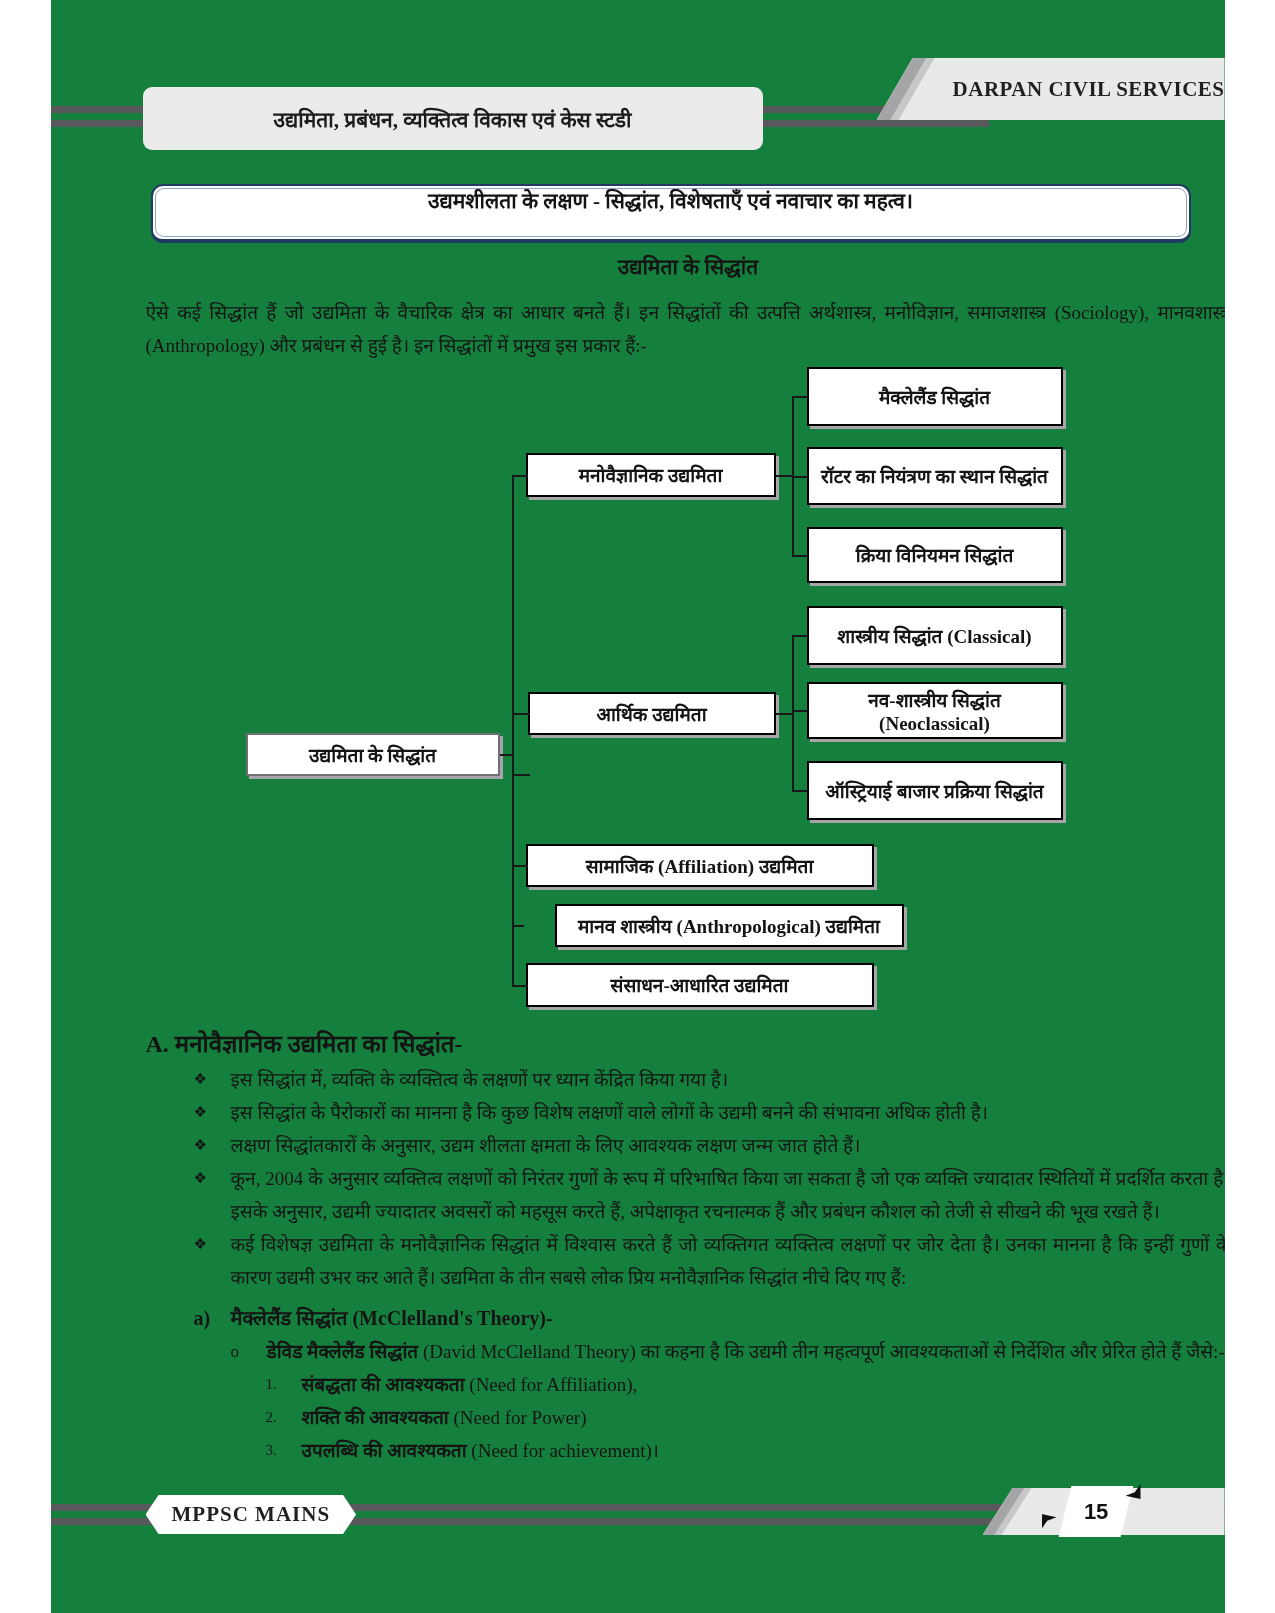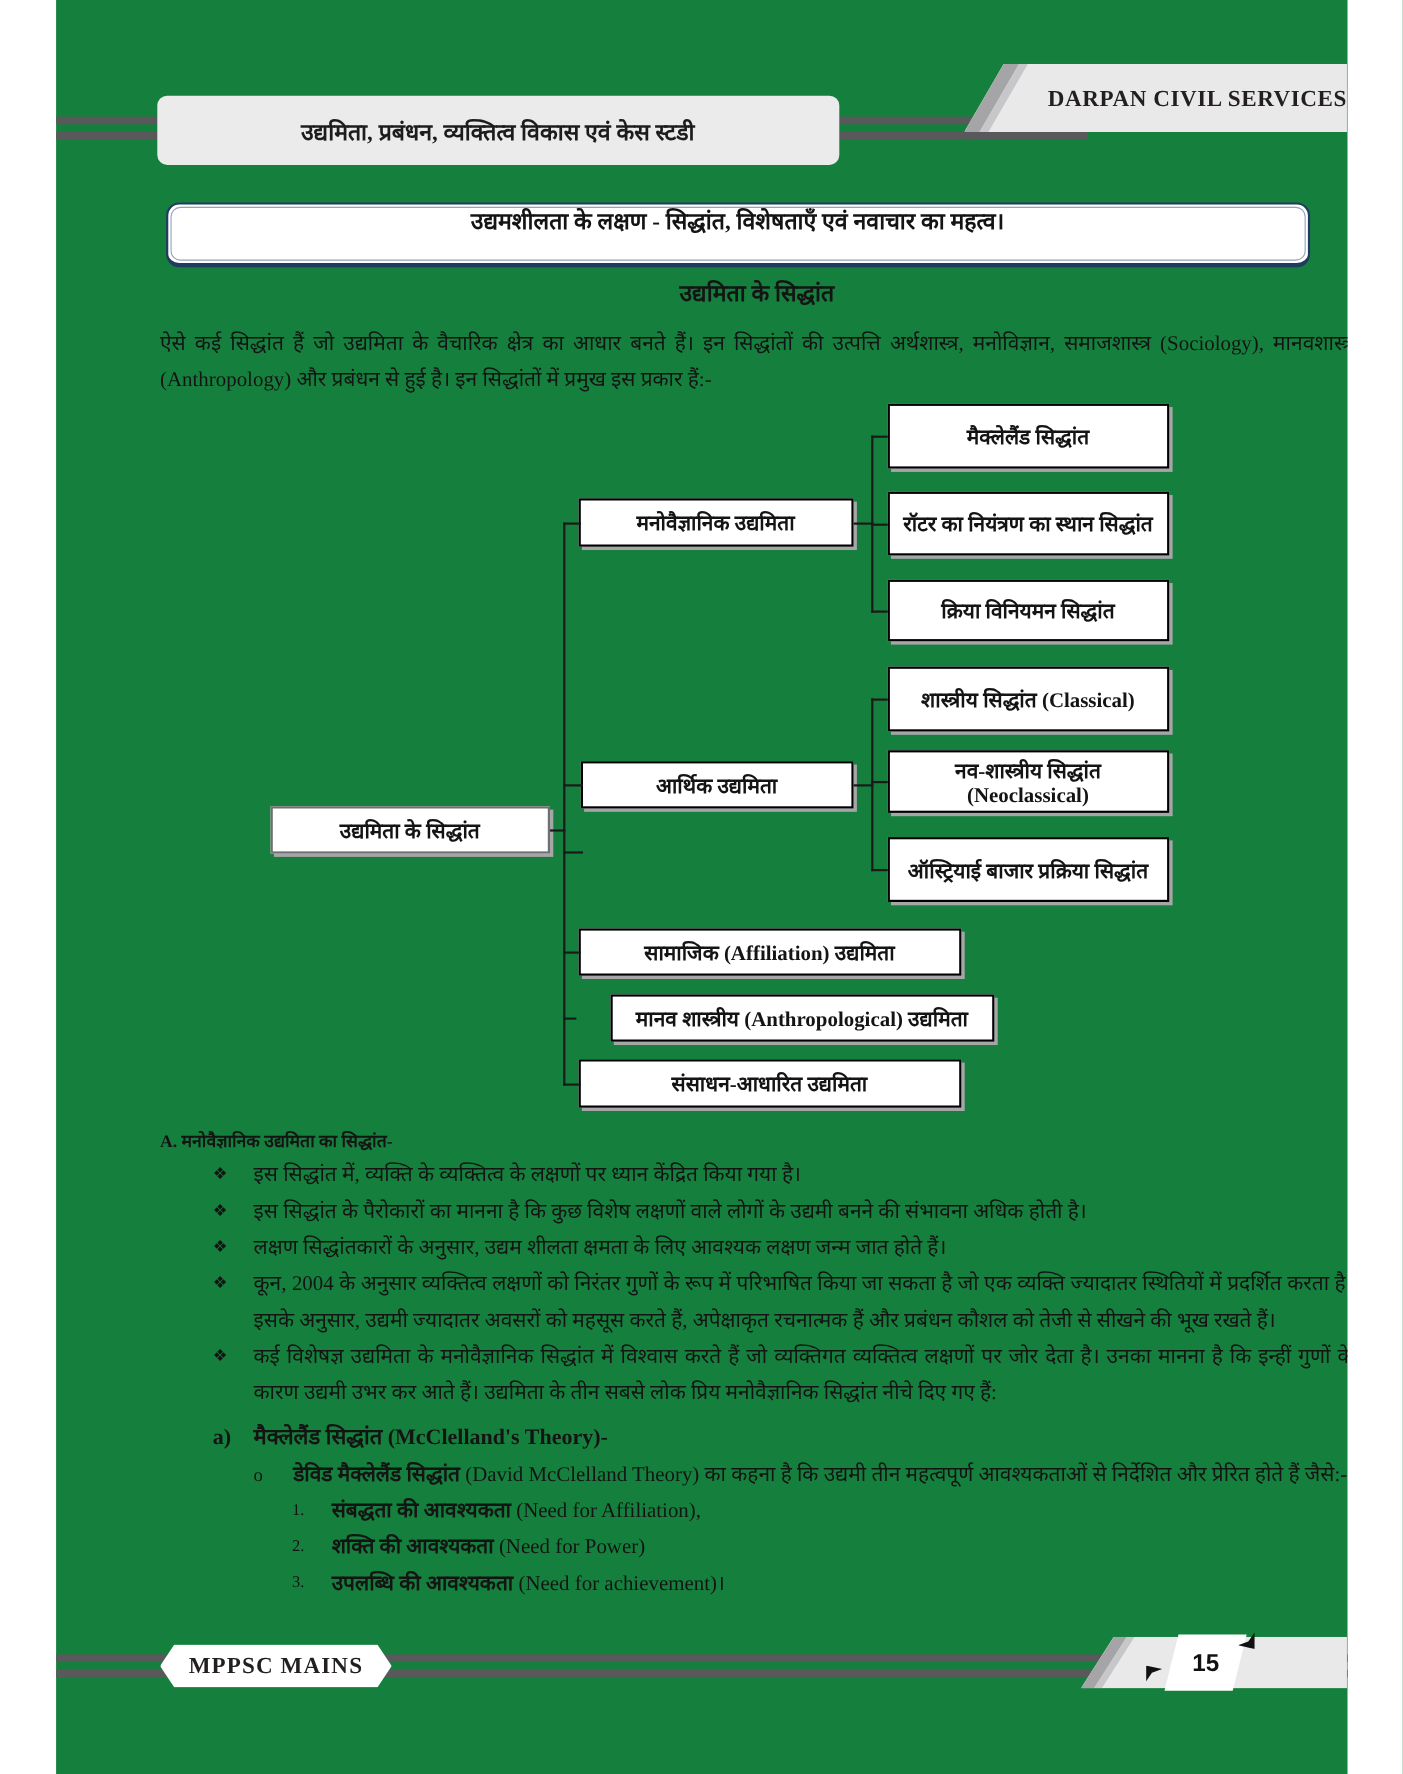--- a/index.html
+++ b/index.html
@@ -52,21 +52,21 @@
   .b-ant   { left:376px; top:538px; width:349px; height:43px;margin-left:33px; }
   .b-res   { left:380px; top:597px; width:348px; height:44px; }
   .b-mcc   { left:661px; top:1px;   width:256px; height:59px;text-align:center; }
   .b-rot   { left:661px; top:81px;  width:256px; height:58px; }
   .b-act   { left:661px; top:161px; width:256px; height:56px; }
   .b-cla   { left:661px; top:240px; width:256px; height:59px; }
   .b-neo   { left:661px; top:316px; width:256px; height:57px; }
   .b-aus   { left:661px; top:395px; width:256px; height:59px; }
 
   
-  .sec-heading { font-weight:bold; font-size:16px; margin:10px 0 4px; }
+  .sec-heading { font-weight:bold; font-size:24px; margin:10px 0 4px; }
   .blist { list-style:none; }
   .blist li { display:flex; font-size:19px; line-height:33px; padding-left:48px; }
   .blist .marker { flex:none; width:37px; font-size:15px; }
   .blist .btext { flex:1; text-align:justify; }
   .sub-heading { display:flex; font-size:20px; font-weight:bold; padding-left:48px; margin-top:8px; line-height:33px; }
   .sub-heading .marker { flex:none; width:37px; font-weight:bold; }
   .olist li { padding-left:85px; }
   .olist .marker { width:36px; font-size:17px; }
   .nlist li { padding-left:120px; }
   .nlist .marker { width:36px; }

